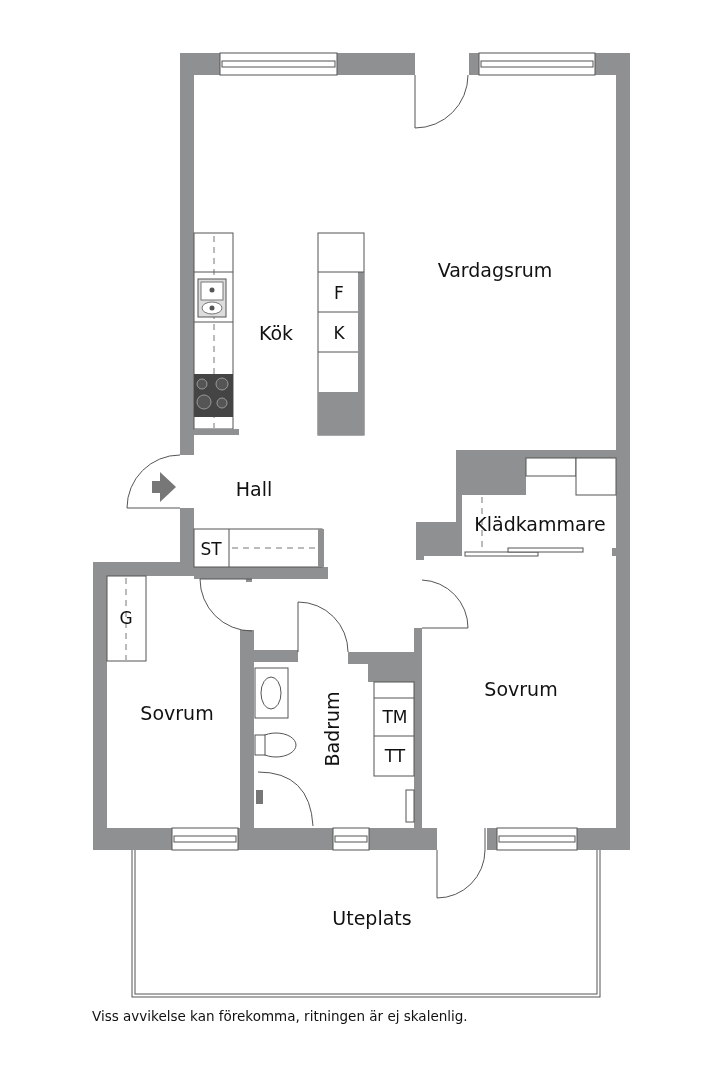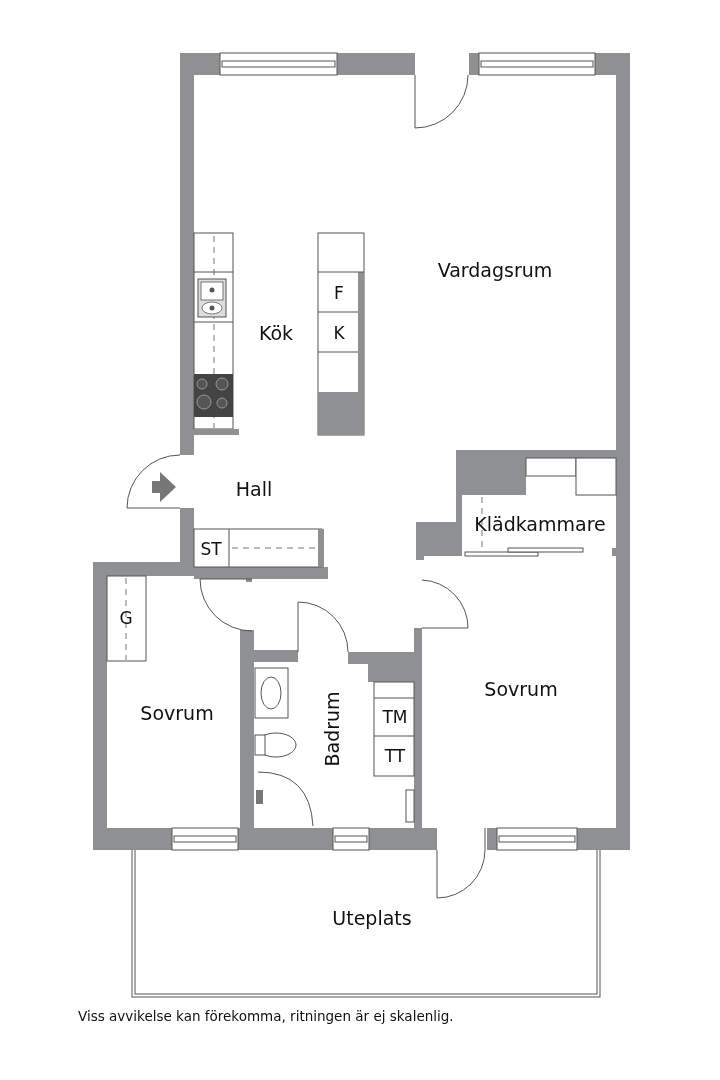--- a/index.html
+++ b/index.html
@@ -4,21 +4,21 @@
 <style>
   html, body { margin:0; padding:0; background:#ffffff; }
   body { width:720px; height:1080px; position:relative; overflow:hidden; font-family:"Liberation Sans", sans-serif; }
   #plan { position:absolute; left:0; top:0; }
   .wall { fill:#8e9091; }
   .fix { fill:#ffffff; stroke:#555; stroke-width:1; }
   .thin { fill:none; stroke:#555; stroke-width:1; }
   .dash { fill:none; stroke:#777; stroke-width:1; stroke-dasharray:6 5; }
   .label { font-family:"DejaVu Sans", sans-serif; fill:#111; font-size:19px; }
   .small { font-family:"DejaVu Sans", sans-serif; fill:#111; font-size:17px; }
-  .footer { position:absolute; left:78px; top:1008px; font-family:"DejaVu Sans", sans-serif; font-size:13.5px; color:#111; }
+  .footer { position:absolute; left:92px; top:1008px; font-family:"DejaVu Sans", sans-serif; font-size:13.5px; color:#111; }
 </style>
 </head>
 <body>
 
 <svg id="plan" width="720" height="1080" viewBox="0 0 720 1080">
 
   <g>
     <rect x="132" y="849" width="468" height="148" class="thin"></rect>
     <rect x="135" y="849" width="462" height="145" class="thin"></rect>
   </g>

